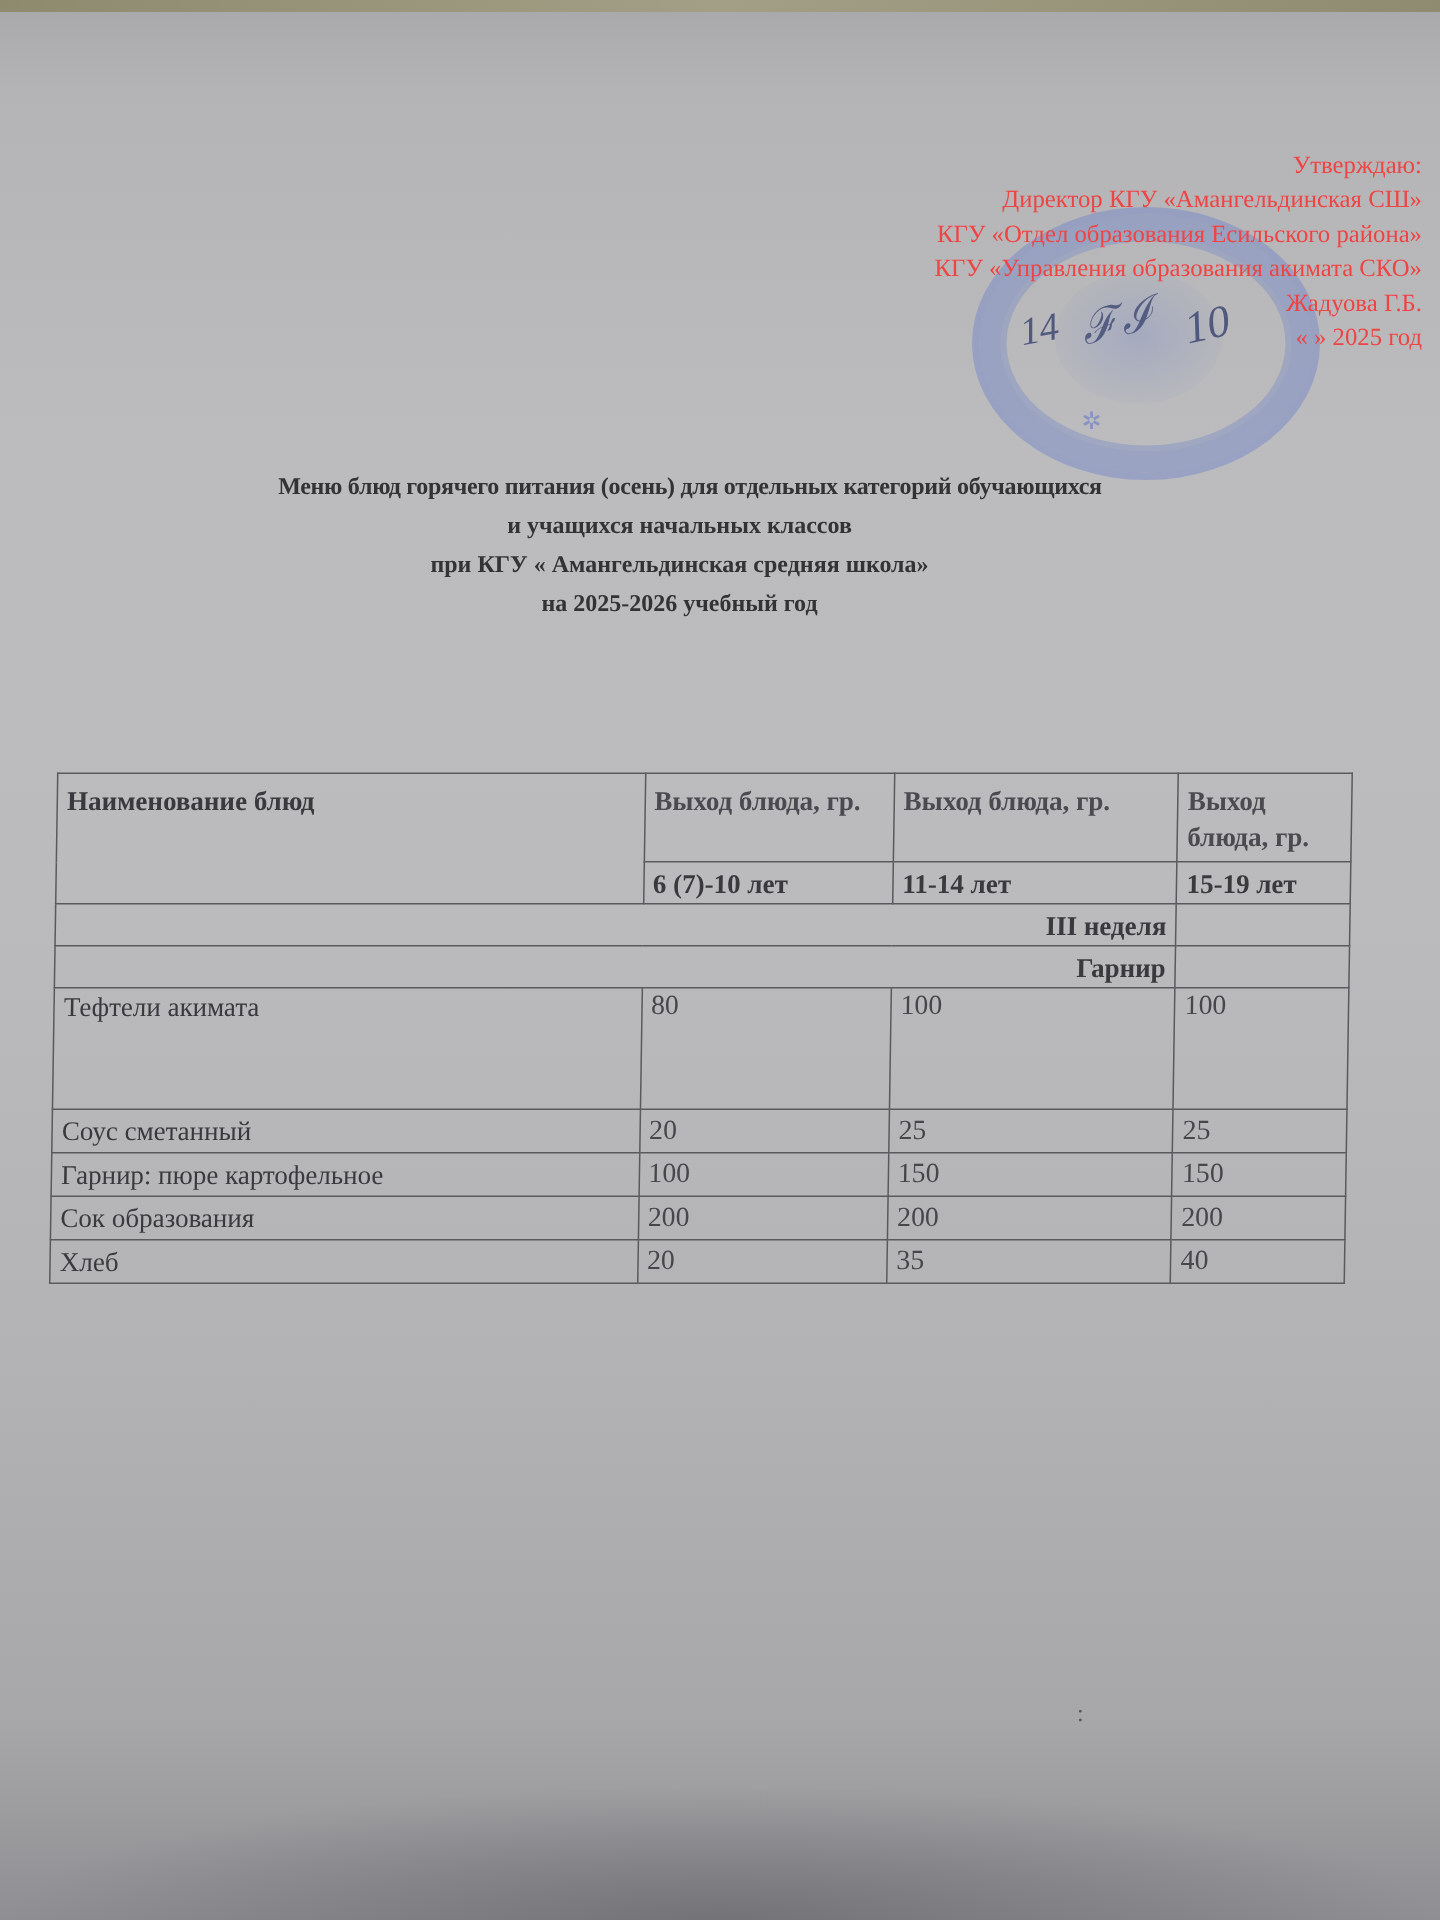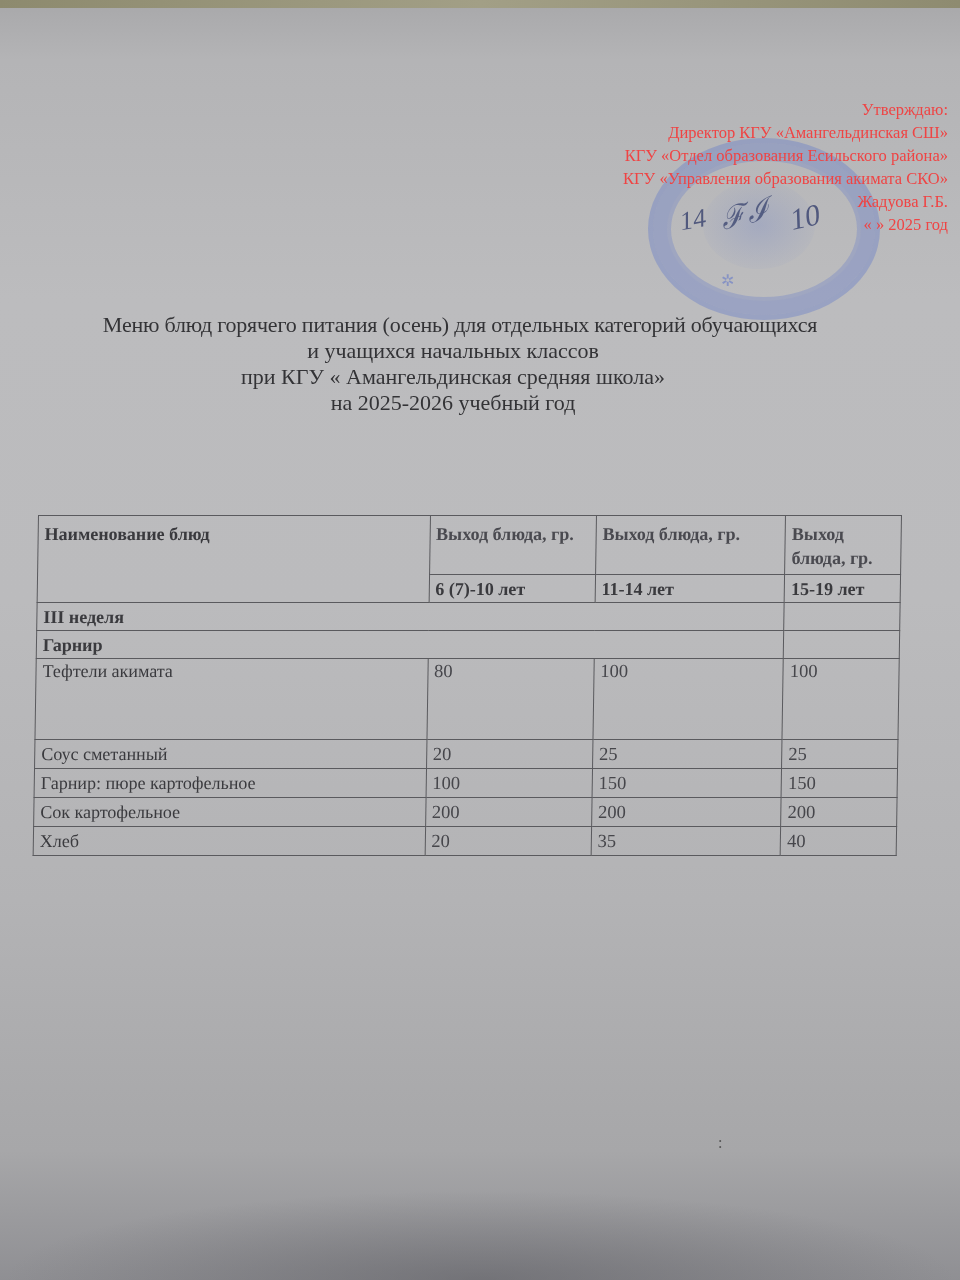--- a/index.html
+++ b/index.html
@@ -78,22 +78,22 @@
       transform: rotate(-12deg);
     }
 
     
     .title {
       position: absolute;
       left: 0;
       top: 312px;
       width: 906px;
       text-align: center;
-      font-weight: normal;
-      font-size: 22px;
+      font-weight: bold;
+      font-size: 16px;
       line-height: 26px;
       color: #333336;
     }
     .title .line { display: block; white-space: nowrap; }
     .title .line-1 { padding-left: 14px; letter-spacing: -0.2px; }
 
     
     .menu-table {
       position: absolute;
       left: 38px;
@@ -113,21 +113,21 @@
     }
     .menu-table .col-name { width: 372px; }
     .menu-table .col-a { width: 158px; }
     .menu-table .col-b { width: 180px; }
     .menu-table .col-c { width: 110px; }
     .hdr { font-weight: bold; }
     .hdr-name { padding-top: 6px !important; height: 80px; }
     .hdr-yield { padding-top: 6px !important; font-weight: bold; color: #4a4a50; }
     .hdr-age { font-weight: bold; height: 27px; vertical-align: middle !important; }
     .section-row td { height: 27px; font-weight: bold; vertical-align: middle; }
-    .section-label { text-align: left; margin-top: 20px; }
+    .section-label { text-align: right; margin-top: 20px; }
     .tall-row td { height: 80px; }
     .item-row td { height: 28px; vertical-align: middle; }
     .num { font-size: 18.5px; color: #46464b; }
   </style>
 </head>
 <body>
 
 <div class="top-edge"></div>
 
 <div class="stamp">
@@ -194,21 +194,21 @@
     <td class="num">25</td>
     <td class="num">25</td>
   </tr>
   <tr class="item-row">
     <td>Гарнир: пюре картофельное</td>
     <td class="num">100</td>
     <td class="num">150</td>
     <td class="num">150</td>
   </tr>
   <tr class="item-row">
-    <td>Сок картофельное</td>
+    <td>Сок образования</td>
     <td class="num">200</td>
     <td class="num">200</td>
     <td class="num">200</td>
   </tr>
   <tr class="item-row">
     <td>Хлеб</td>
     <td class="num">20</td>
     <td class="num">35</td>
     <td class="num">40</td>
   </tr>

